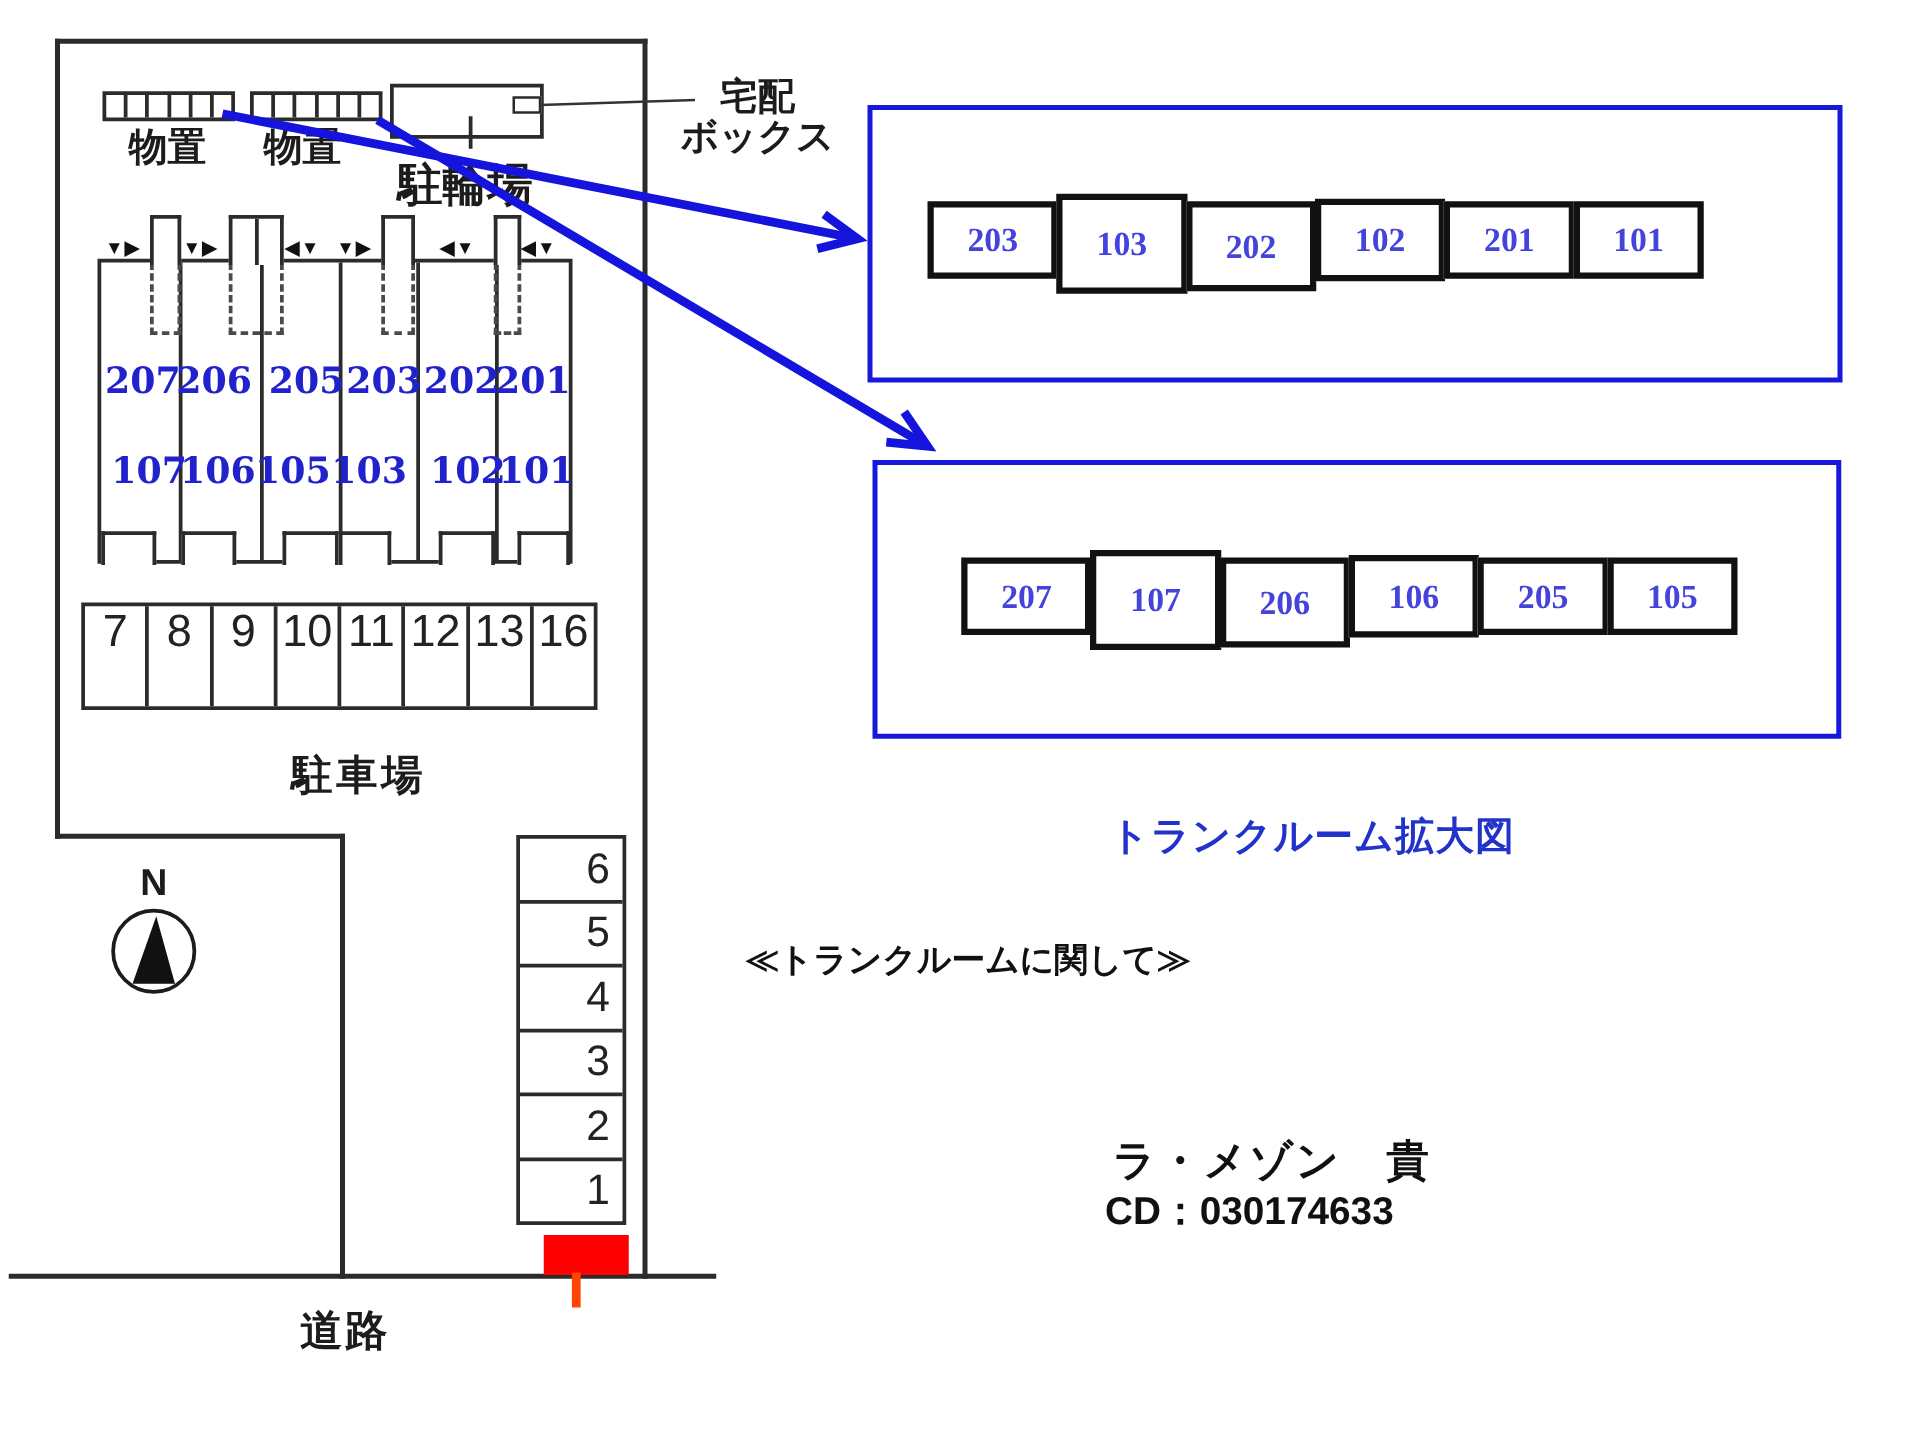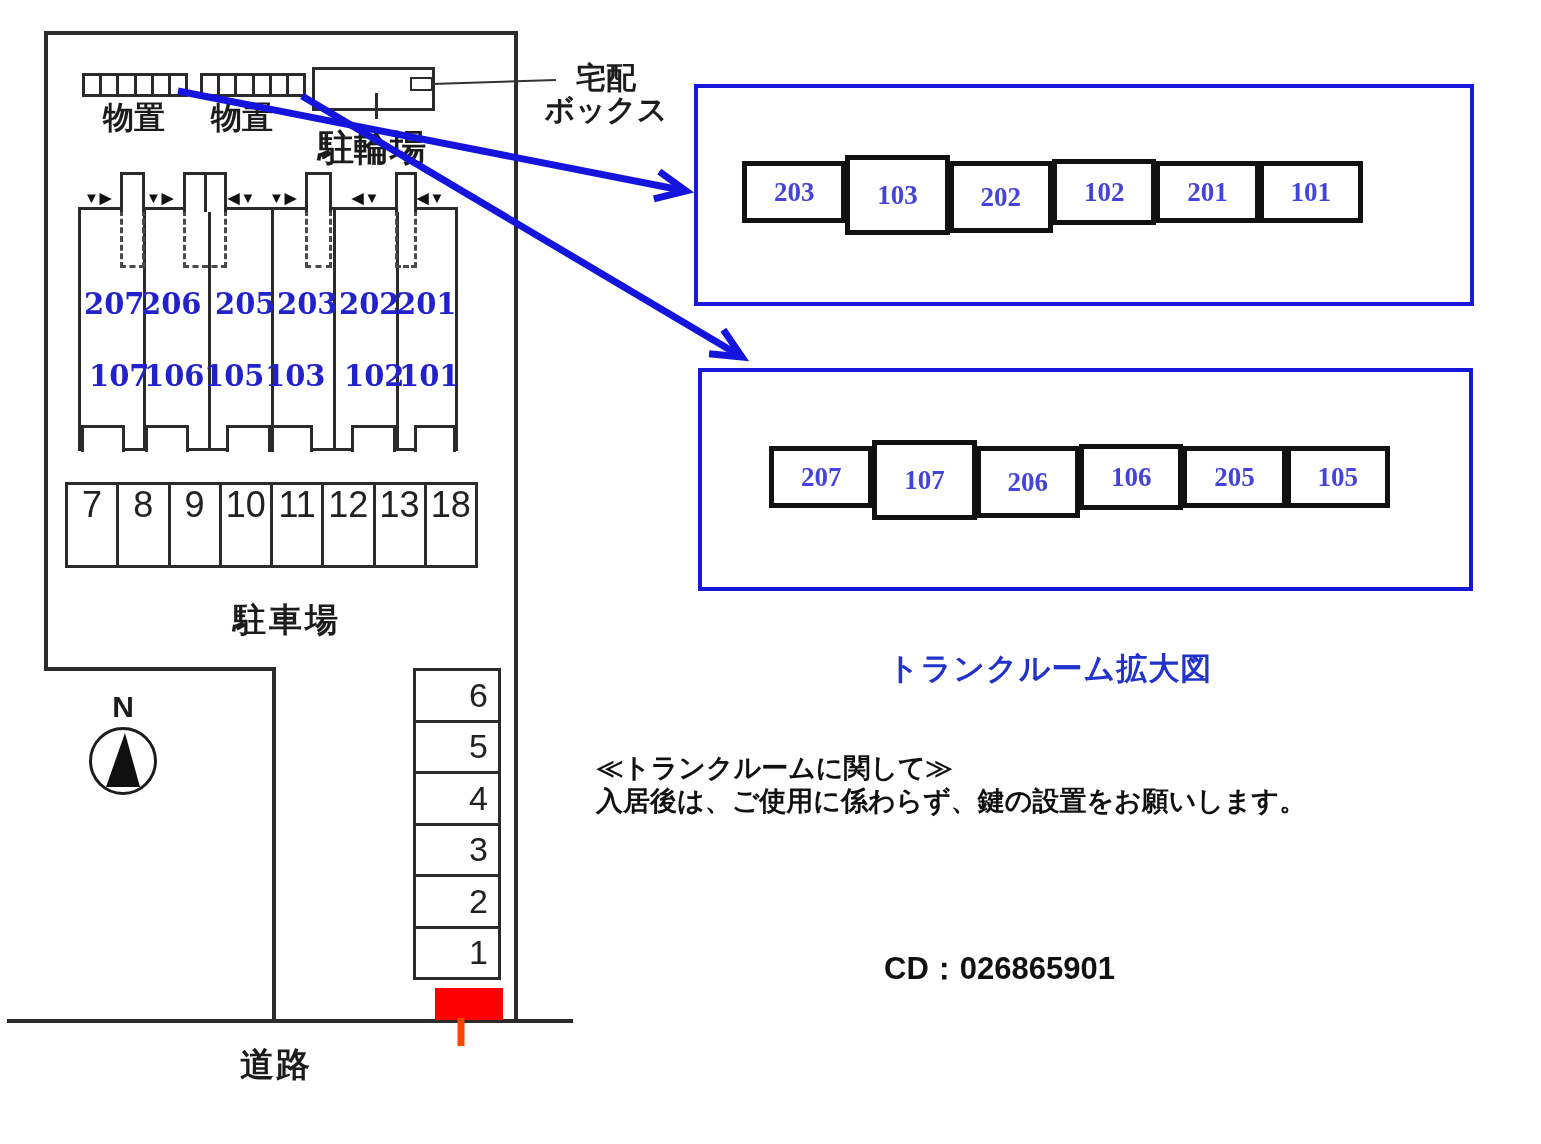--- a/index.html
+++ b/index.html
@@ -138,21 +138,21 @@
   <div class="notch" style="left:414px;top:425px;width:36px;height:24px;"></div>
 
   <div class="prow" style="left:65px;top:482px;width:407px;height:80px;">
     <div class="pcell">7</div>
     <div class="pcell">8</div>
     <div class="pcell">9</div>
     <div class="pcell">10</div>
     <div class="pcell">11</div>
     <div class="pcell">12</div>
     <div class="pcell">13</div>
-    <div class="pcell">18</div>
+    <div class="pcell">16</div>
   </div>
   <div class="abs jp" style="left:212px;top:598px;width:150px;font-size:33px;letter-spacing:3px;">駐車場</div>
 
   <div class="abs jp" style="left:103px;top:690px;width:40px;font-size:30px;">N</div>
   <div class="compass" style="left:89px;top:727px;">
     <svg width="62" height="62" viewBox="0 0 62 62">
       <polygon points="33,3 14,57 48,57" fill="#111"></polygon>
     </svg>
   </div>
 
@@ -183,24 +183,24 @@
     <div class="tcell">107</div>
     <div class="tcell">206</div>
     <div class="tcell">106</div>
     <div class="tcell">205</div>
     <div class="tcell">105</div>
   </div>
   <div class="abs jp" style="left:845px;top:648px;width:410px;font-size:31px;color:#2233cc;letter-spacing:1px;">トランクルーム拡大図</div>
 
   <div class="abs" style="left:596px;top:752px;width:930px;font-size:27px;font-weight:bold;color:#111;line-height:33px;">
     <div>≪トランクルームに関して≫</div>
-    <div>入居後は、ご使用に係わらず、鍵の設置をお願いします。</div>
-  </div>
-
-  <div class="abs" style="left:884px;top:948px;font-size:31px;font-weight:bold;color:#111;">CD：026865901</div>
+  </div>
+
+  <div class="abs" style="left:890px;top:906px;font-size:34px;font-weight:bold;color:#111;letter-spacing:2px;">ラ・メゾン　貴</div>
+  <div class="abs" style="left:884px;top:948px;font-size:31px;font-weight:bold;color:#111;">CD：030174633</div>
 
   <svg class="overlay" width="1541" height="1144" viewBox="0 0 1541 1144">
     <defs>
       <marker id="ah" markerUnits="userSpaceOnUse" markerWidth="44" markerHeight="40" refX="34" refY="18" orient="auto">
         <path d="M4,4 L34,18 L4,32" fill="none" stroke="#1414dd" stroke-width="7"></path>
       </marker>
     </defs>
     <line x1="178" y1="91" x2="686" y2="191" stroke="#1414dd" stroke-width="7" marker-end="url(#ah)"></line>
     <line x1="302" y1="96" x2="742" y2="357" stroke="#1414dd" stroke-width="7" marker-end="url(#ah)"></line>
     <line x1="432" y1="84" x2="556" y2="80" stroke="#333" stroke-width="2"></line>

